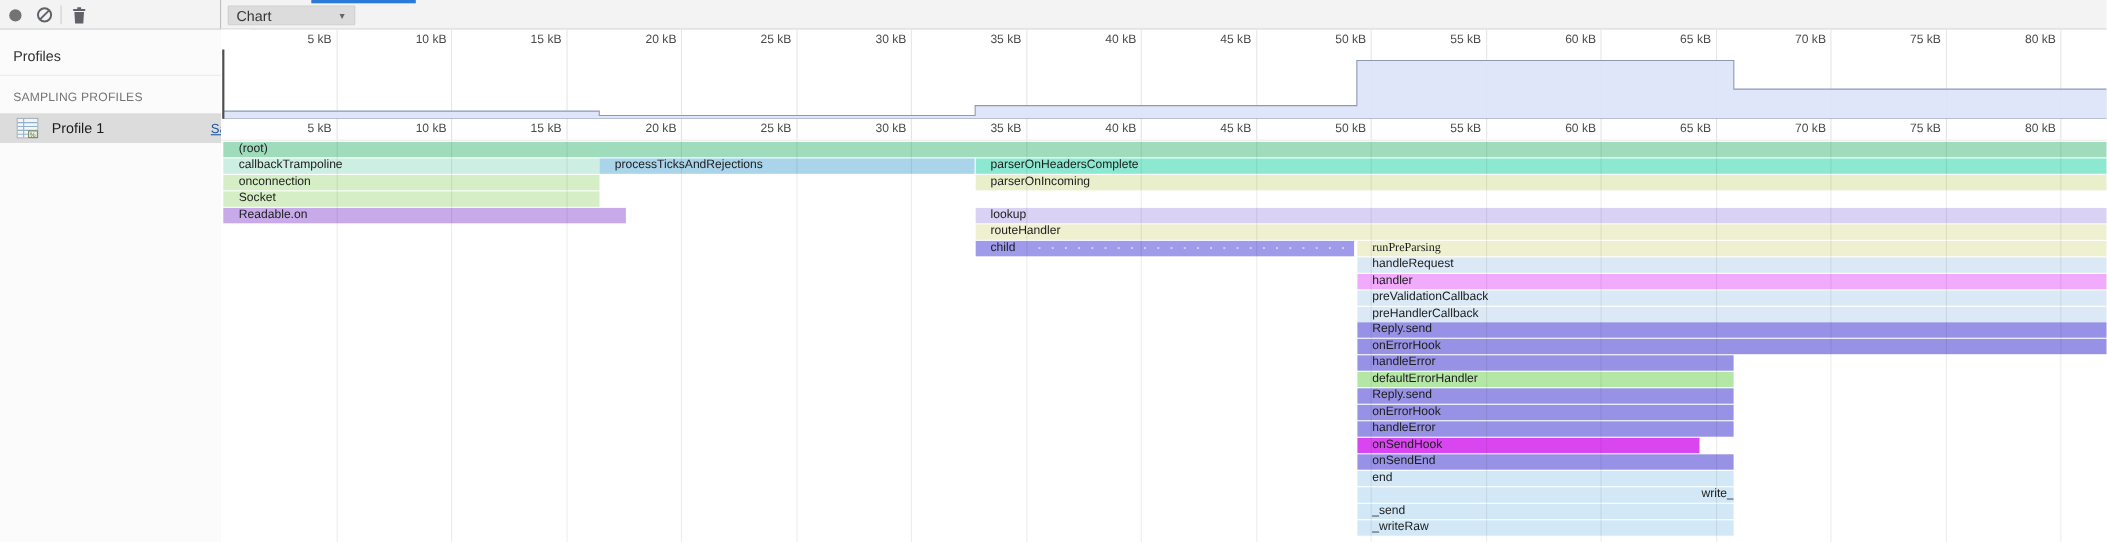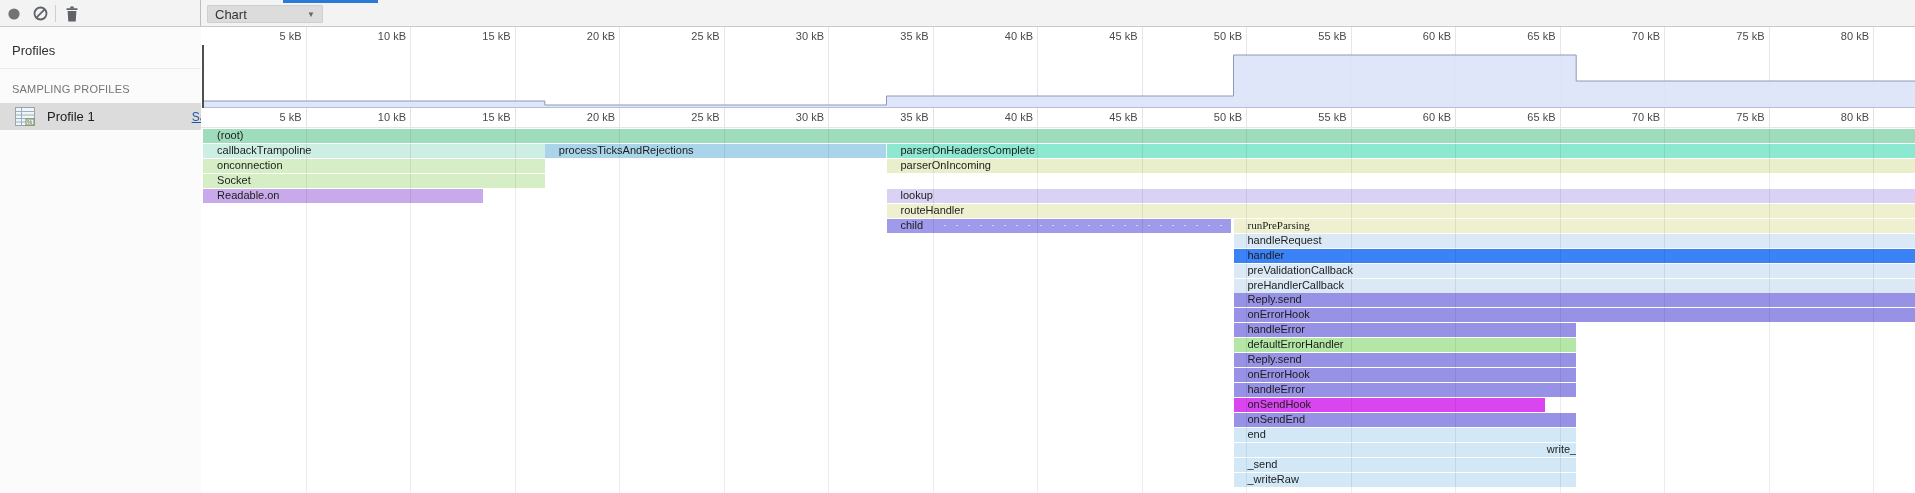--- a/index.html
+++ b/index.html
@@ -215,27 +215,27 @@
         <div class="gridline" style="left: 1463px;"></div>
         <div class="gridline" style="left: 1567.5px;"></div>
         <div class="gridline" style="left: 1672px;"></div>
         <div class="frame" style="left: 2.1px; width: 1712.7px; top: 1px; height: 13.5px; background: rgb(158, 220, 188);">(root)</div>
         <div class="frame" style="left: 2.1px; width: 341.7px; top: 16px; height: 13.5px; background: rgb(205, 238, 226);">callbackTrampoline</div>
         <div class="frame" style="left: 343.8px; width: 341.7px; top: 16px; height: 13.5px; background: rgb(169, 212, 234);">processTicksAndRejections</div>
         <div class="frame" style="left: 685.5px; width: 1029.3px; top: 16px; height: 13.5px; background: rgb(141, 232, 209);">parserOnHeadersComplete</div>
         <div class="frame" style="left: 2.1px; width: 341.7px; top: 31px; height: 13.5px; background: rgb(213, 238, 197);">onconnection</div>
         <div class="frame" style="left: 685.5px; width: 1029.3px; top: 31px; height: 13.5px; background: rgb(233, 238, 203);">parserOnIncoming</div>
         <div class="frame" style="left: 2.1px; width: 341.7px; top: 46px; height: 13.5px; background: rgb(213, 238, 197);">Socket</div>
-        <div class="frame" style="left: 2.1px; width: 280px; top: 61px; height: 13.5px; background: rgb(200, 170, 234);">Readable.on</div>
+        <div class="frame" style="left: 2.1px; width: 366px; top: 61px; height: 13.5px; background: rgb(200, 170, 234);">Readable.on</div>
         <div class="frame" style="left: 685.5px; width: 1029.3px; top: 61px; height: 13.5px; background: rgb(217, 210, 244);">lookup</div>
         <div class="frame" style="left: 685.5px; width: 1029.3px; top: 76px; height: 13.5px; background: rgb(239, 240, 207);">routeHandler</div>
         <div class="frame" style="left: 685.5px; width: 344.9px; top: 91px; height: 13.5px; background: rgb(159, 154, 234);">child<div class="dots"></div></div>
         <div class="frame" style="left: 1032.5px; width: 682.3px; top: 91px; height: 13.5px; background: rgb(239, 240, 207); font-family: Liberation Serif, serif;">runPreParsing</div>
         <div class="frame" style="left: 1032.5px; width: 682.3px; top: 106px; height: 13.5px; background: rgb(219, 233, 246);">handleRequest</div>
-        <div class="frame" style="left: 1032.5px; width: 682.3px; top: 121px; height: 13.5px; background: #3b82f6;">handler</div>
+        <div class="frame" style="left: 1032.5px; width: 682.3px; top: 121px; height: 13.5px; background: #f0abfc;">handler</div>
         <div class="frame" style="left: 1032.5px; width: 682.3px; top: 136px; height: 13.5px; background: rgb(219, 233, 246);">preValidationCallback</div>
         <div class="frame" style="left: 1032.5px; width: 682.3px; top: 151px; height: 13.5px; background: rgb(219, 233, 246);">preHandlerCallback</div>
         <div class="frame" style="left: 1032.5px; width: 682.3px; top: 165px; height: 13.5px; background: rgb(151, 146, 229);">Reply.send</div>
         <div class="frame" style="left: 1032.5px; width: 682.3px; top: 180px; height: 13.5px; background: rgb(151, 146, 229);">onErrorHook</div>
         <div class="frame" style="left: 1032.5px; width: 342.7px; top: 195px; height: 13.5px; background: rgb(151, 146, 229);">handleError</div>
         <div class="frame" style="left: 1032.5px; width: 342.7px; top: 210px; height: 13.5px; background: rgb(180, 231, 166);">defaultErrorHandler</div>
         <div class="frame" style="left: 1032.5px; width: 342.7px; top: 225px; height: 13.5px; background: rgb(151, 146, 229);">Reply.send</div>
         <div class="frame" style="left: 1032.5px; width: 342.7px; top: 240px; height: 13.5px; background: rgb(151, 146, 229);">onErrorHook</div>
         <div class="frame" style="left: 1032.5px; width: 342.7px; top: 255px; height: 13.5px; background: rgb(151, 146, 229);">handleError</div>
         <div class="frame" style="left: 1032.5px; width: 311px; top: 270px; height: 13.5px; background: #d946ef;">onSendHook</div>

